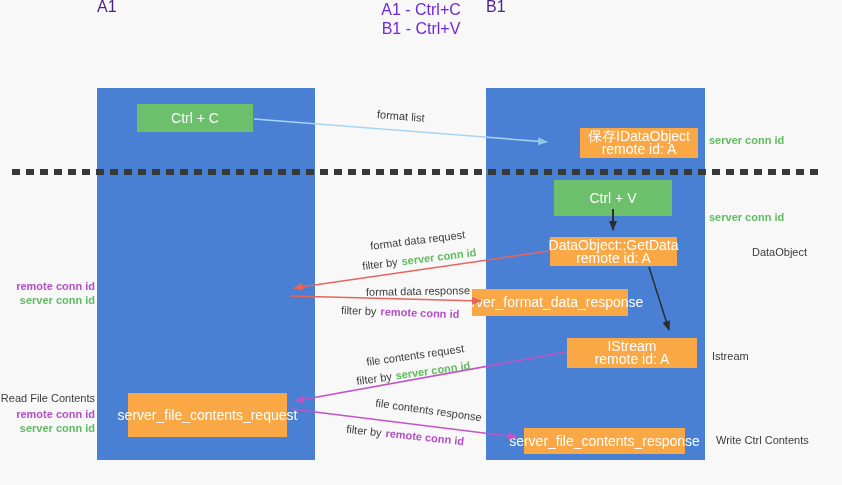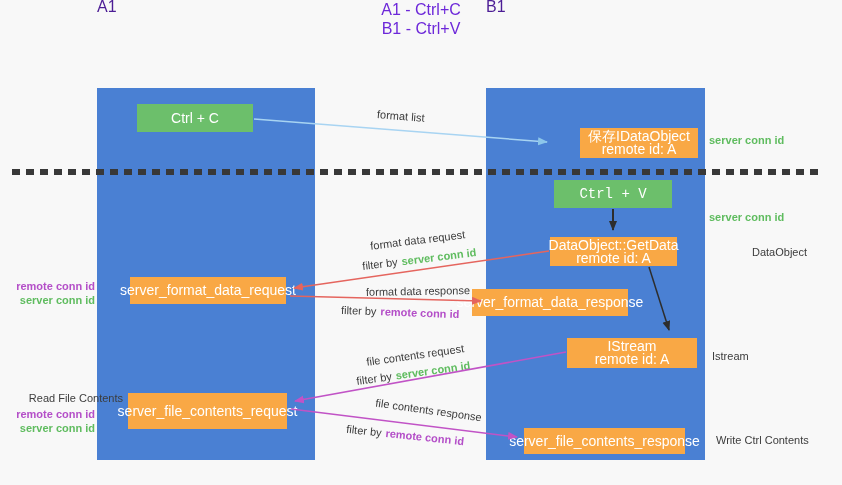--- a/index.html
+++ b/index.html
@@ -68,61 +68,58 @@
 
   <div class="abs box green" style="left:137px;top:104px;width:116px;height:28px;">
     <div>Ctrl + C</div>
   </div>
 
   <div class="abs box orange" style="left:555px;top:128px;width:118px;height:30px;margin-left:25px;">
     <div>保存IDataObject</div>
     <div>remote id: A</div>
   </div>
 
-  <div class="abs box green" style="left:554px;top:180px;width:118px;height:28px;font-family:Liberation Mono, monospace;">
+  <div class="abs box green" style="left:554px;top:180px;width:118px;height:36px;">
     <div>Ctrl + V</div>
   </div>
 
   <div class="abs box orange" style="left:550px;top:237px;width:127px;height:29px;">
     <div>DataObject::GetData</div>
     <div>remote id: A</div>
   </div>
 
-  <div class="abs box orange" style="left:130px;top:277px;width:156px;height:27px;">
-    <div>server_format_data_request</div>
-  </div>
 
   <div class="abs box orange" style="left:472px;top:289px;width:156px;height:27px;align-items:center;">
     <div>server_format_data_response</div>
   </div>
 
   <div class="abs box orange" style="left:567px;top:338px;width:130px;height:30px;">
     <div>IStream</div>
     <div>remote id: A</div>
   </div>
 
-  <div class="abs box orange" style="left:128px;top:393px;width:159px;height:36px;">
+  <div class="abs box orange" style="left:128px;top:393px;width:159px;height:44px;">
     <div>server_file_contents_request</div>
   </div>
 
   <div class="abs box orange" style="left:524px;top:428px;width:161px;height:26px;justify-content:center;">
     <div>server_file_contents_response</div>
   </div>
 
   <div class="abs lbl green-t" style="left:709px;top:134px;">server conn id</div>
   <div class="abs lbl green-t" style="left:709px;top:211px;">server conn id</div>
   <div class="abs lbl dark-t" style="left:752px;top:246px;">DataObject</div>
   <div class="abs lbl dark-t" style="left:712px;top:350px;">Istream</div>
   <div class="abs lbl dark-t" style="left:716px;top:434px;">Write Ctrl Contents</div>
 
   <div class="abs lbl right-align" style="left:0px;top:279px;width:95px;line-height:14px;">
     <div class="purple-t">remote conn id</div>
     <div class="green-t">server conn id</div>
   </div>
-  <div class="abs lbl dark-t right-align" style="left:0px;top:392px;width:95px;padding-left:28px;">Read File Contents</div>
+  <div class="abs lbl dark-t right-align" style="left:0px;top:392px;width:95px;">Read File Contents</div>
   <div class="abs lbl right-align" style="left:0px;top:407px;width:95px;line-height:14px;">
     <div class="purple-t">remote conn id</div>
     <div class="green-t">server conn id</div>
   </div>
 
   <div class="abs lbl dark-t rot" style="left:377px;top:110px;transform:rotate(4.5deg);">format list</div>
 
   <div class="abs lbl dark-t rot" style="left:370px;top:234px;transform:rotate(-7deg);">format data request</div>
   <div class="abs lbl dark-t rot" style="left:362px;top:253px;transform:rotate(-7deg);">
     <span class="filter-prefix">filter by</span><span class="green-t">server conn id</span>

